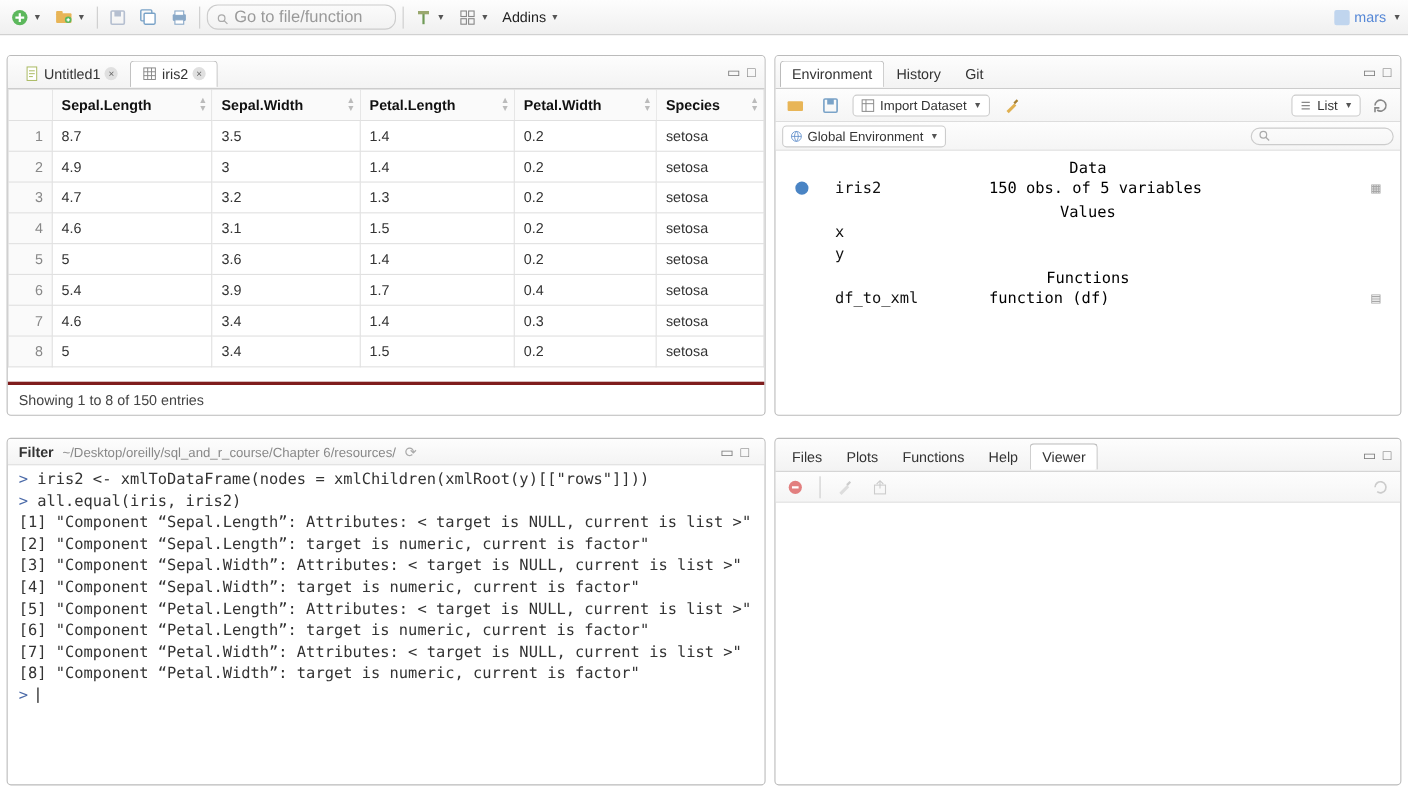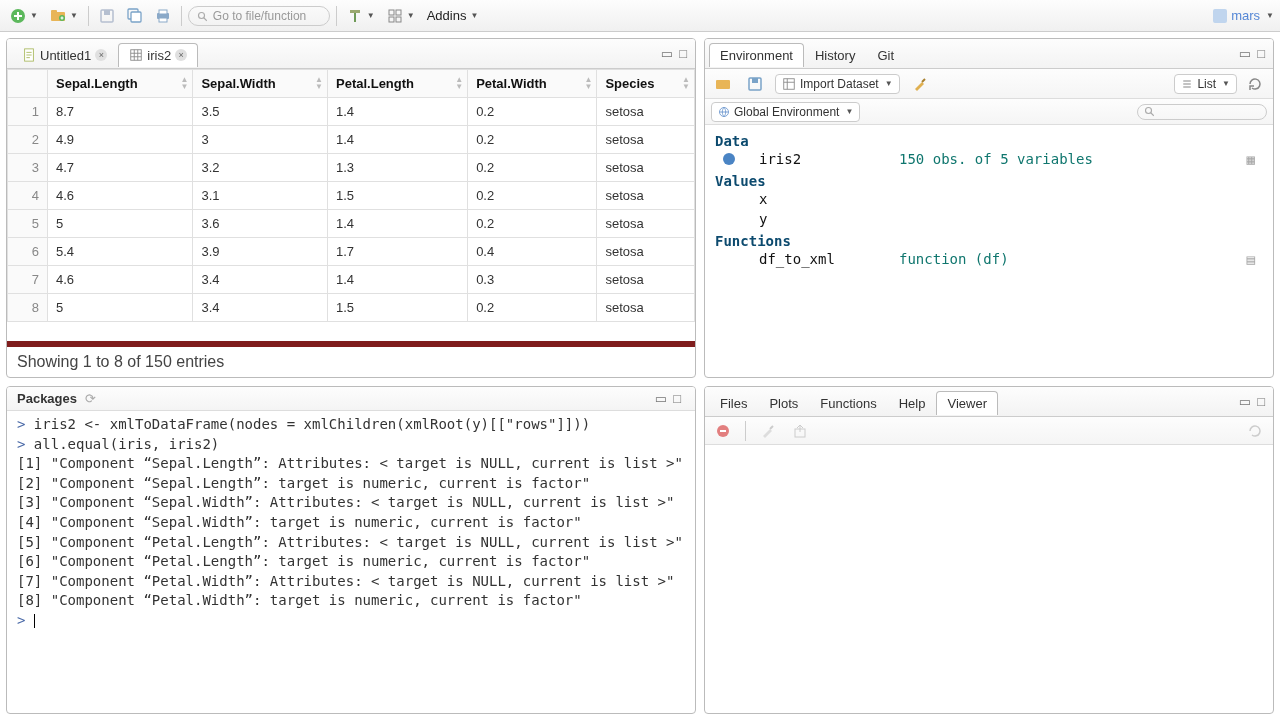--- a/index.html
+++ b/index.html
@@ -2,48 +2,48 @@
 <html><head>
 <meta charset="utf-8">
 <style>
 * { box-sizing: border-box; margin: 0; padding: 0; }
 body { font-family: "Lucida Grande", "Segoe UI", sans-serif; font-size: 13px; background: #fff; color: #333; }
 .toolbar-main { height: 32px; display: flex; align-items: center; padding: 2px 6px; border-bottom: 1px solid #ccc; gap: 4px; background: linear-gradient(#fdfdfd,#f0f0f0); }
 .tool-btn { display: inline-flex; align-items: center; gap: 2px; padding: 2px 4px; border-radius: 3px; cursor: pointer; }
 .tool-sep { width: 1px; height: 20px; background: #ccc; margin: 0 2px; }
 .icon { display: inline-block; width: 16px; height: 16px; }
 .dropdown-arrow { font-size: 8px; color: #555; margin-left: 2px; }
-.goto-box { display: flex; align-items: flex-end; gap: 4px; border: 1px solid #ccc; border-radius: 10px; padding: 2px 8px; width: 142px; color: #999; font-size: 12px; }
+.goto-box { display: flex; align-items: flex-end; gap: 4px; border: 1px solid #ccc; border-radius: 10px; padding: 2px 8px; width: 172px; color: #999; font-size: 15px; }
 .addins-text { color: #222; }
 .user-area { margin-left: auto; display: flex; align-items: center; gap: 4px; color: #5587d6; font-size: 13px; }
 .avatar { width: 14px; height: 14px; border-radius: 2px; background: #c0d5ee; display:inline-block;}
 .main-grid { display: grid; grid-template-columns: 690px 1fr; grid-template-rows: 340px 1fr; gap: 8px; padding: 6px; height: calc(720px - 32px); }
 
-.pane { border: 1px solid #bbb; border-radius: 4px; background: #fff; display: flex; flex-direction: column; overflow: hidden; }
+.pane { border: 1px solid #bbb; border-radius: 4px; background: #fff; display: flex; flex-direction: column; overflow: hidden; margin-top: 12px; }
 .pane-tabs { display: flex; align-items: center; height: 30px; border-bottom: 1px solid #ccc; background: linear-gradient(#fdfdfd,#f3f3f3); padding: 0 4px; font-size: 13px; }
 .tab { display: flex; align-items: center; gap: 4px; padding: 4px 10px; border: 1px solid transparent; border-bottom: none; border-radius: 4px 4px 0 0; cursor: pointer; color: #333; position: relative; top: 1px; }
 .tab.active { background: #fff; border-color: #bbb; font-weight: 500; }
 .tab .close-x { width: 12px; height:12px; border-radius: 6px; background:#e0e0e0; display:inline-flex; align-items:center; justify-content:center; font-size:9px; color:#666;}
 .pane-ctrl { margin-left: auto; display: flex; gap: 6px; padding-right: 4px; color:#777;}
 .pane-toolbar { display: flex; align-items: center; height: 30px; padding: 2px 6px; border-bottom: 1px solid #ddd; gap: 8px; background: linear-gradient(#fdfdfd,#f5f5f5); }
 .search-round { display:flex; align-items:center; gap:4px; border:1px solid #ccc; border-radius:10px; padding:1px 6px; width:130px; color:#999; font-size:12px;}
 
 .data-table { flex:1; overflow:auto; }
 table { border-collapse: collapse; width: 100%; font-size: 13px; }
 th, td { border: 1px solid #e0e0e0; padding: 6px 8px; text-align: left; }
 th.rownum, td.rownum { text-align:right; color:#888; width:40px; background:#fafafa; }
 th { background: #fafafa; position: relative; color:#111;}
 th .sort-arrows { position:absolute; right:4px; top:6px; font-size:8px; color:#bbb; line-height:7px;}
-.table-footer { padding: 6px 10px; border-top:6px solid #7f1d1d; color:#444; font-size:16px; }
+.table-footer { padding: 6px 10px; border-top:3px solid #7f1d1d; color:#444; font-size:13px; }
 
 .env-section { padding: 4px 10px; font-family: ui-monospace, Menlo, Consolas, monospace; font-size: 14px;}
-.env-head { font-weight: bold; color:#0c4a6e; margin-top:4px;}
+.env-head { font-weight: normal; color:#000000; margin-top:4px;text-align:center;}
 .env-row { display:flex; gap:20px; padding:2px 8px; align-items:center;}
 .env-row .name { width: 120px; color:#111;}
-.env-row .val { color:#0f766e;}
+.env-row .val { color:#000000;}
 .env-row .blue-dot { width:12px;height:12px;border-radius:6px;background:#4a84c4; display:inline-block; margin-right:4px;}
 .env-grid-icon { margin-left:auto; color:#a7a7a7; font-size:14px;}
 
 .console-head { display:flex; align-items:center; gap:8px; padding:4px 10px; border-bottom:1px solid #ddd; background:linear-gradient(#fdfdfd,#f4f4f4); }
 .console-head .title { font-weight:600;}
 .console-head .path { color:#888; font-size:12px;}
 .console-body { flex:1; overflow:auto; padding:4px 10px; font-family: ui-monospace, Menlo, Consolas, monospace; font-size:14px; line-height:1.4;}
 .prompt { color:#4b6aa8;}
 .cursor { display:inline-block; width:1px; height:14px; background:#000; vertical-align:middle; animation: blink 1s step-end infinite;}
 @keyframes blink { 50% { opacity: 0; } }
@@ -331,21 +331,22 @@
       <span style="width:16px"></span>
       <span class="name">df_to_xml</span>
       <span class="val">function (df)</span>
       <span class="env-grid-icon">▤</span>
     </div>
   </div>
 </div>
 
 <div class="pane">
   <div class="console-head">
-    <span class="title">Packages</span>
+    <span class="title">Filter</span>
+    <span class="path">~/Desktop/oreilly/sql_and_r_course/Chapter 6/resources/</span>
     <span style="color:#aaa">⟳</span>
     <div class="pane-ctrl" style="margin-left:auto">
           <span>▭</span>
           <span>□</span>
         </div>
   </div>
   <div class="console-body" id="console-body">
         <div><span class="prompt">&gt; </span>iris2 &lt;- xmlToDataFrame(nodes = xmlChildren(xmlRoot(y)[["rows"]]))</div>
         <div><span class="prompt">&gt; </span>all.equal(iris, iris2)</div>
         <div><span class="prompt"></span>[1] "Component “Sepal.Length”: Attributes: &lt; target is NULL, current is list &gt;"</div>

